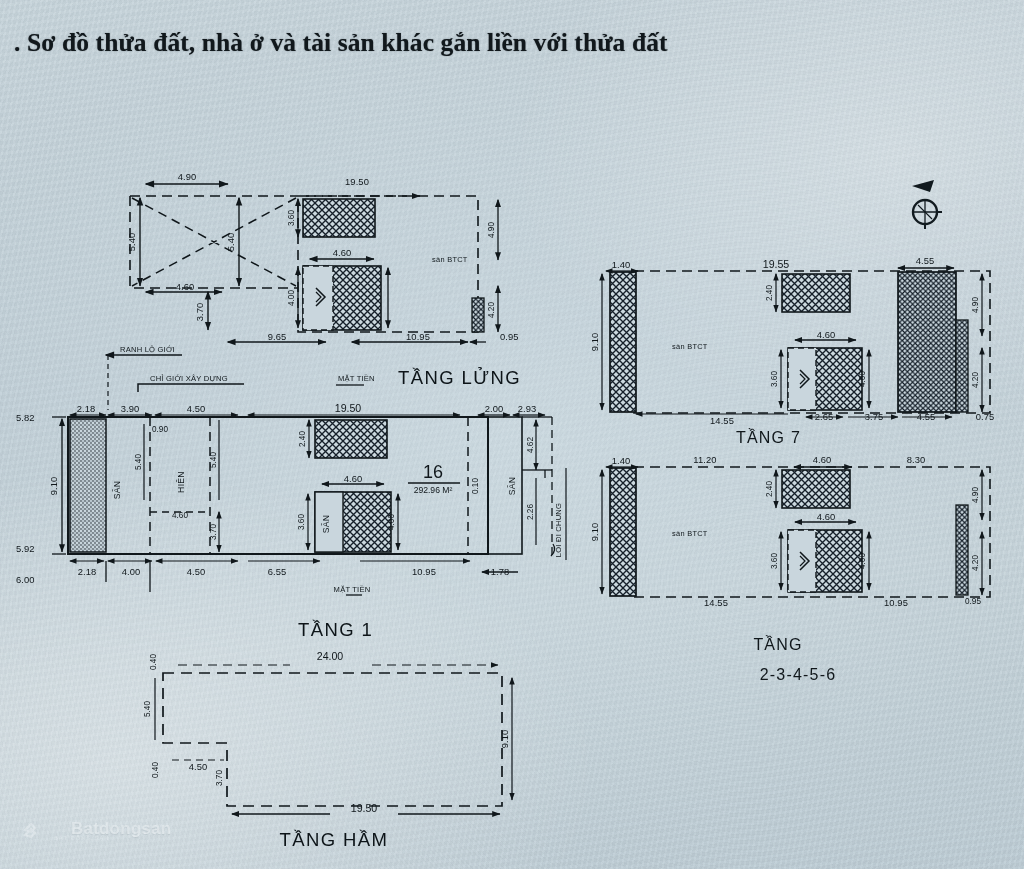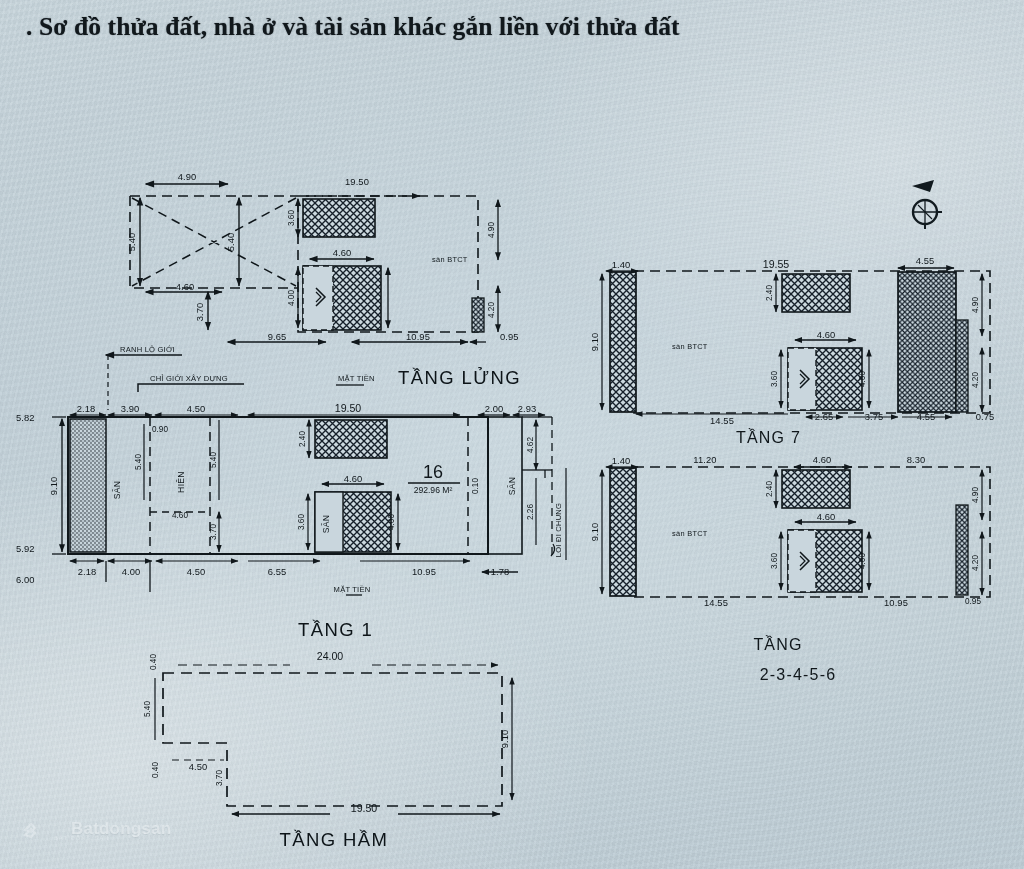--- a/index.html
+++ b/index.html
@@ -27,22 +27,22 @@
   }
   #paper-grain {
     position:absolute; inset:0; z-index:1; pointer-events:none;
     opacity:.3;
     background-image:
       repeating-radial-gradient(circle at 17% 31%, rgba(255,255,255,.09) 0 1px, rgba(0,0,0,0) 1px 4px),
       repeating-radial-gradient(circle at 73% 67%, rgba(0,0,0,.05) 0 1px, rgba(0,0,0,0) 1px 3px);
   }
   #plan-layer { position:absolute; inset:0; z-index:3; }
   #title-row {
-    position:absolute; left:0; top:12px; width:100%;
-    z-index:6; padding-left:26px;
+    position:absolute; left:0; top:28px; width:100%;
+    z-index:6; padding-left:14px;
   }
   #doc-title {
     font-family:"Liberation Serif", serif;
     font-size:25.5px; font-weight:700;
     letter-spacing:.1px;
     color:#11181c;
     text-shadow:0 0 1.2px rgba(20,28,34,.55);
     white-space:nowrap;
   }
   

